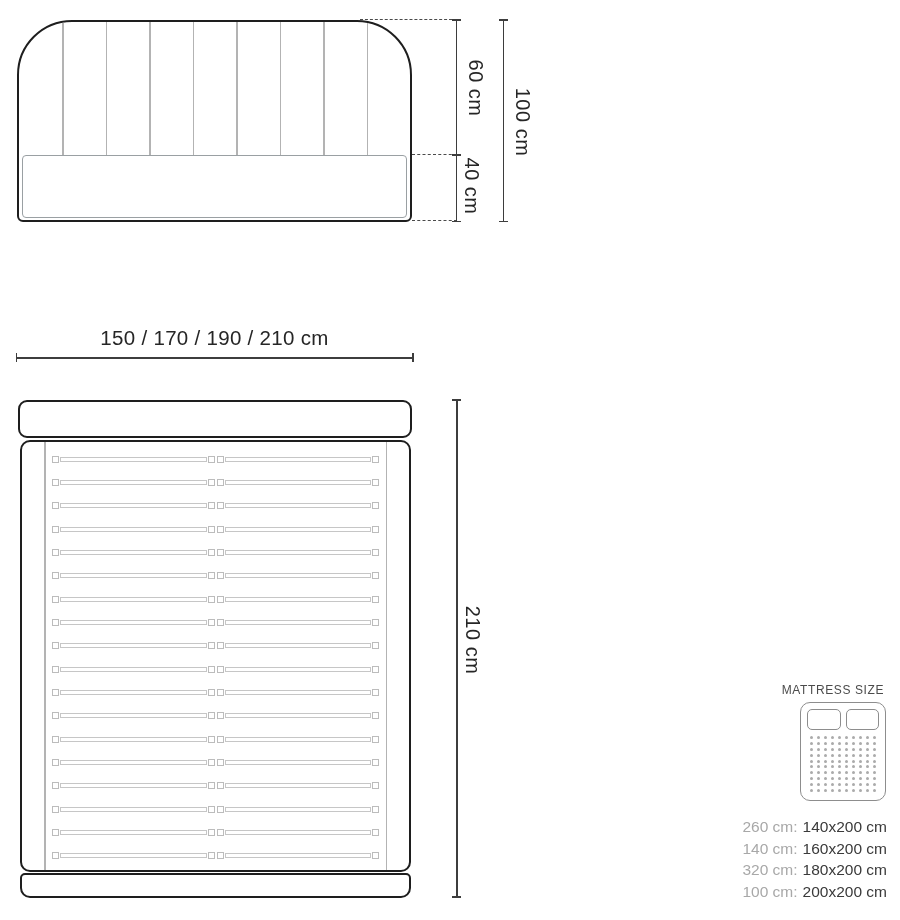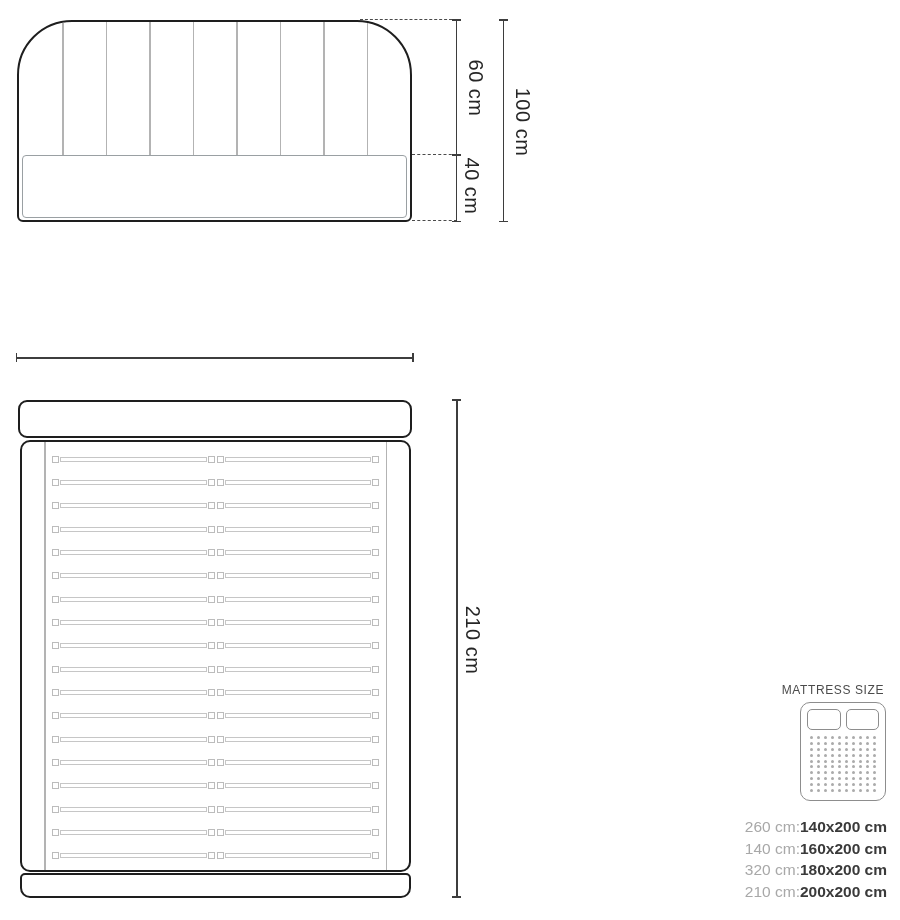--- a/index.html
+++ b/index.html
@@ -70,21 +70,21 @@
   .pillows{position:absolute;left:6px;right:6px;top:6px;height:21px;display:flex;gap:5px;}
   .pillow{flex:1;box-sizing:border-box;border:1.3px solid var(--legend-icon);border-radius:5px;background:#fff;}
   .dot-grid{
     position:absolute;left:7px;right:7px;top:32px;bottom:7px;
     display:grid;grid-template-columns:repeat(10,1fr);place-items:center;
   }
   .dot{width:3px;height:3px;border-radius:50%;background:#ababab;}
   .legend-rows{position:absolute;left:700px;top:816px;width:187px;text-align:right;}
   .legend-row{height:21.7px;line-height:21.7px;font-size:15.5px;white-space:nowrap;}
   .lr-size{color:var(--legend-label);}
-  .lr-val{color:var(--legend-value);font-weight:bold;}
+  .lr-val{color:var(--legend-value);font-weight:normal;margin-left:5px;}
 </style>
 </head>
 <body>
 
 <div class="canvas">
 
   <div class="front">
     <div id="channel-lines">
         <div class="channel-line" style="left: 11.1111%;"></div>
         <div class="channel-line" style="left: 22.2222%;"></div>
@@ -107,20 +107,21 @@
   <div class="htick" style="left:451.5px;top:154.4px;"></div>
   <div class="htick" style="left:451.5px;top:220.9px;"></div>
   <div class="vlabel" style="left:475px;top:88px;">60 cm</div>
   <div class="vlabel" style="left:471px;top:186px;">40 cm</div>
 
   <div class="dimv" style="left:502.5px;top:20px;height:202px;"></div>
   <div class="htick" style="left:498.5px;top:19.4px;"></div>
   <div class="htick" style="left:498.5px;top:220.9px;"></div>
   <div class="vlabel" style="left:522px;top:122px;">100 cm</div>
 
+  <div class="hlabel">150 / 170 / 190 / 210 cm</div>
   <div class="dimh" style="left:16px;top:357px;width:397px;"></div>
   <div class="vtick" style="left:15.5px;top:353px;"></div>
   <div class="vtick" style="left:412px;top:353px;"></div>
 
   <div class="headbar"></div>
   <div class="frame">
     <div class="rail left"></div>
     <div class="rail right"></div>
     <div class="slat-area" id="slat-area">
         <div class="slat-row">
@@ -389,17 +390,17 @@
     <div class="legend-row">
       <span class="lr-size">260 cm:</span><span class="lr-val">140x200 cm</span>
     </div>
     <div class="legend-row">
       <span class="lr-size">140 cm:</span><span class="lr-val">160x200 cm</span>
     </div>
     <div class="legend-row">
       <span class="lr-size">320 cm:</span><span class="lr-val">180x200 cm</span>
     </div>
     <div class="legend-row">
-      <span class="lr-size">210 cm:</span><span class="lr-val">200x200 cm</span>
+      <span class="lr-size">100 cm:</span><span class="lr-val">200x200 cm</span>
     </div>
   </div>
 
 </div>
 
 </body></html>

